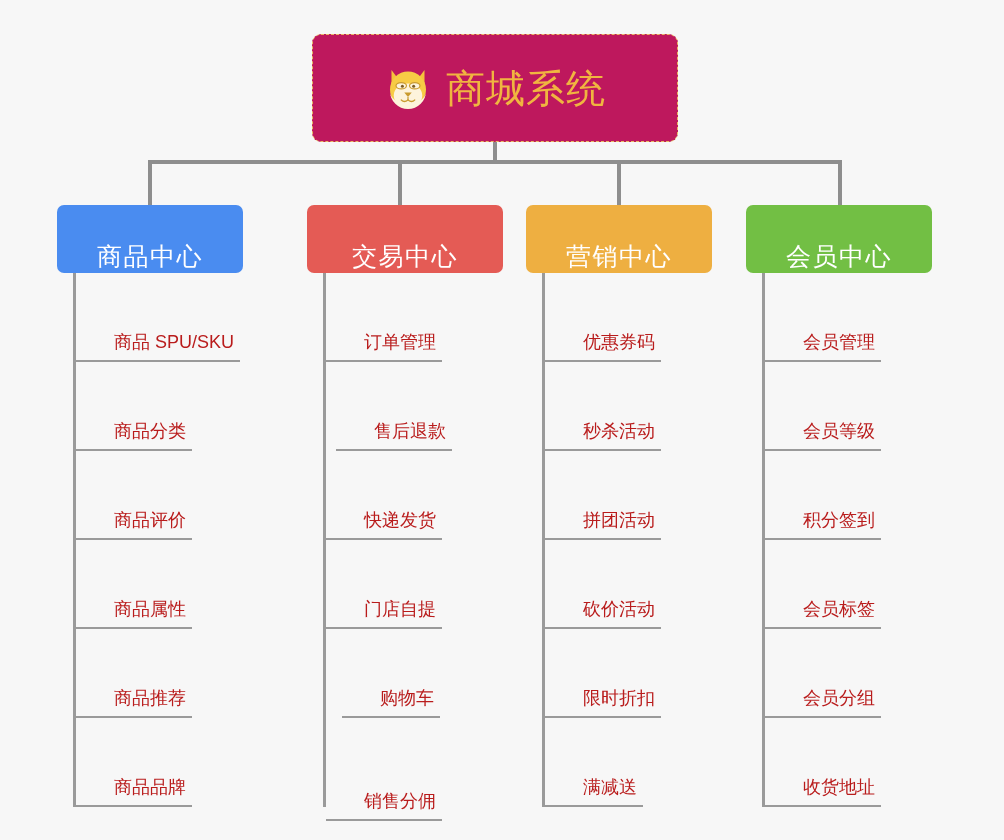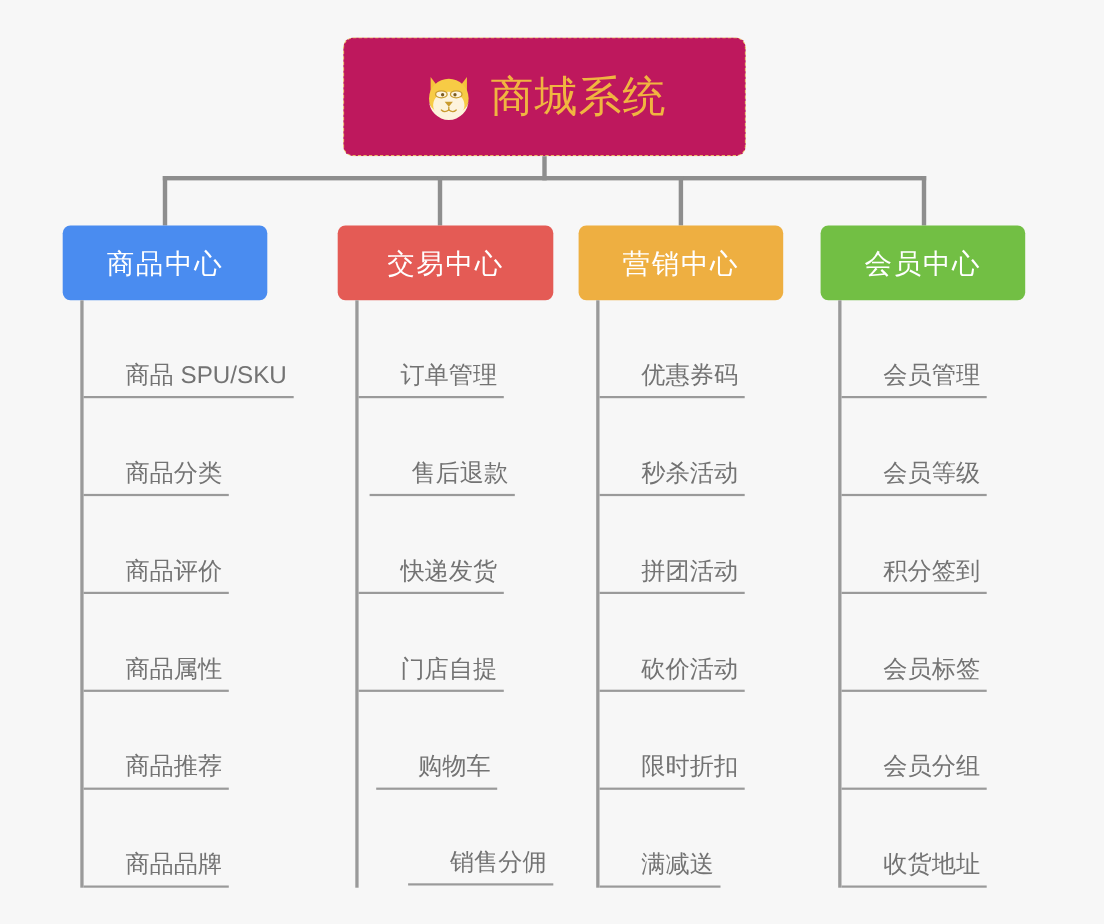--- a/index.html
+++ b/index.html
@@ -58,21 +58,21 @@
   .conn-v { width: 4px; }
   .conn-h { height: 4px; }
 
   
   .cat-box {
     position: absolute;
     top: 205px;
     height: 68px;
     border-radius: 7px;
     display: flex;
-    align-items: center;
+    align-items: flex-end;
     justify-content: center;
     color: #ffffff;
     font-size: 25px;
     letter-spacing: 1.5px;
     box-sizing: border-box;
   }
 
   
   .leaf-col {
     position: absolute;
@@ -88,22 +88,22 @@
   }
   .leaf-item {
     position: absolute;
     left: 3px;
     height: 89px;
     display: flex;
     align-items: flex-end;
   }
   .leaf-label {
     display: inline-block;
-    font-size: 22px;
-    color: #737373;
+    font-size: 18px;
+    color: #b91c1c;
     line-height: 1.1;
     padding: 0 6px 7px 38px;
     border-bottom: 2px solid #9a9a9a;
     white-space: nowrap;
   }
 </style>
 </head>
 <body>
 
 <div id="canvas">
@@ -183,21 +183,21 @@
     </div>
     <div class="leaf-item" style="top:178px;">
       <span class="leaf-label">快递发货</span>
     </div>
     <div class="leaf-item" style="top:267px;">
       <span class="leaf-label">门店自提</span>
     </div>
     <div class="leaf-item" style="top:356px;padding-left:16px;">
       <span class="leaf-label">购物车</span>
     </div>
-    <div class="leaf-item" style="top:443px;margin-left:45px;">
+    <div class="leaf-item" style="top:459px;">
       <span class="leaf-label">销售分佣</span>
     </div>
   </div>
 
   <div class="leaf-col" style="left:542px;">
     <div class="leaf-spine" style="height:534px;"></div>
     <div class="leaf-item" style="top:0px;">
       <span class="leaf-label">优惠券码</span>
     </div>
     <div class="leaf-item" style="top:89px;">

